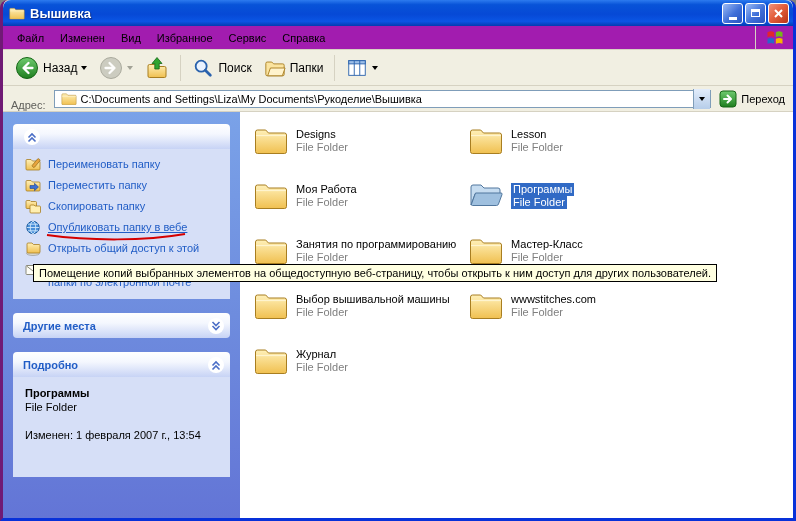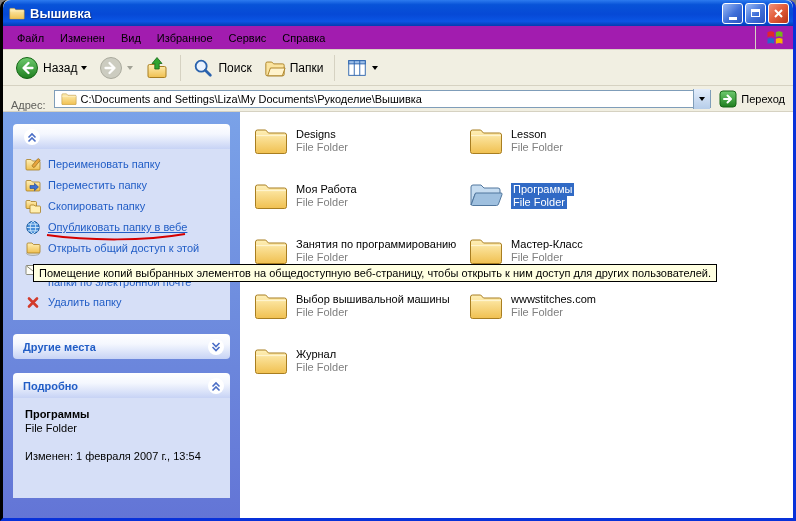--- a/index.html
+++ b/index.html
@@ -4,21 +4,21 @@
 <style>
   * { box-sizing: border-box; margin: 0; padding: 0; }
   body {
     font-family: "Liberation Sans", sans-serif;
     background: #808080;
     width: 796px; height: 521px;
   }
   .window {
     position: relative;
     width: 796px; height: 521px;
-    border-left: 3px solid #000000;
+    border-left: 3px solid #701a75;
     border-right: 3px solid #0831D9;
     border-bottom: 3px solid #0831D9;
     border-radius: 8px 8px 0 0;
     overflow: hidden;
     background: #ECE9D8;
   }
   
   .titlebar {
     height: 26px;
     background: linear-gradient(180deg,#2D7BEF 0%,#0853D8 18%,#0649D6 55%,#0A55E4 82%,#033BB0 100%);
@@ -328,26 +328,20 @@
             </svg>
             <span class="task-label">Открыть общий доступ к этой</span>
           </div>
           <div class="task-row">
             <svg width="16" height="15" viewBox="0 0 16 15">
               <rect x="1" y="3.5" width="14" height="9" rx="0.8" fill="#FDFDF6" stroke="#8A8A7A"></rect>
               <path d="M1.5 4 L8 9 L14.5 4" fill="none" stroke="#8A8A7A"></path>
             </svg>
             <span class="task-label">Отправить содержимое этой папки по электронной почте</span>
           </div>
-          <div class="task-row">
-            <svg width="16" height="15" viewBox="0 0 16 15">
-              <path d="M4 3.5 L12 11.5 M12 3.5 L4 11.5" stroke="#D23A2A" stroke-width="2.6" stroke-linecap="round"></path>
-            </svg>
-            <span class="task-label">Удалить папку</span>
-          </div>
         </div>
       </div>
 
       <div class="panel">
         <div class="panel-header" style="border-radius:4px;">
           <span>Другие места</span>
           <svg width="18" height="18" viewBox="0 0 18 18">
             <circle cx="9" cy="9" r="8" fill="#fff"></circle>
             <path d="M5.5 5 L9 8.5 L12.5 5 M5.5 9 L9 12.5 L12.5 9" stroke="#4B6EC6" stroke-width="1.6" fill="none"></path>
           </svg>

